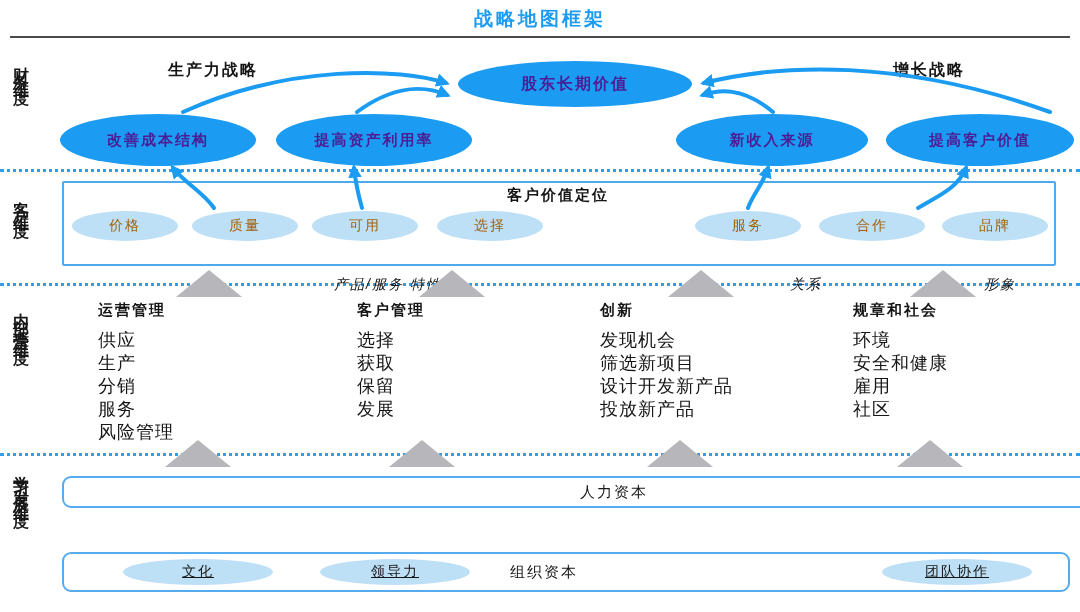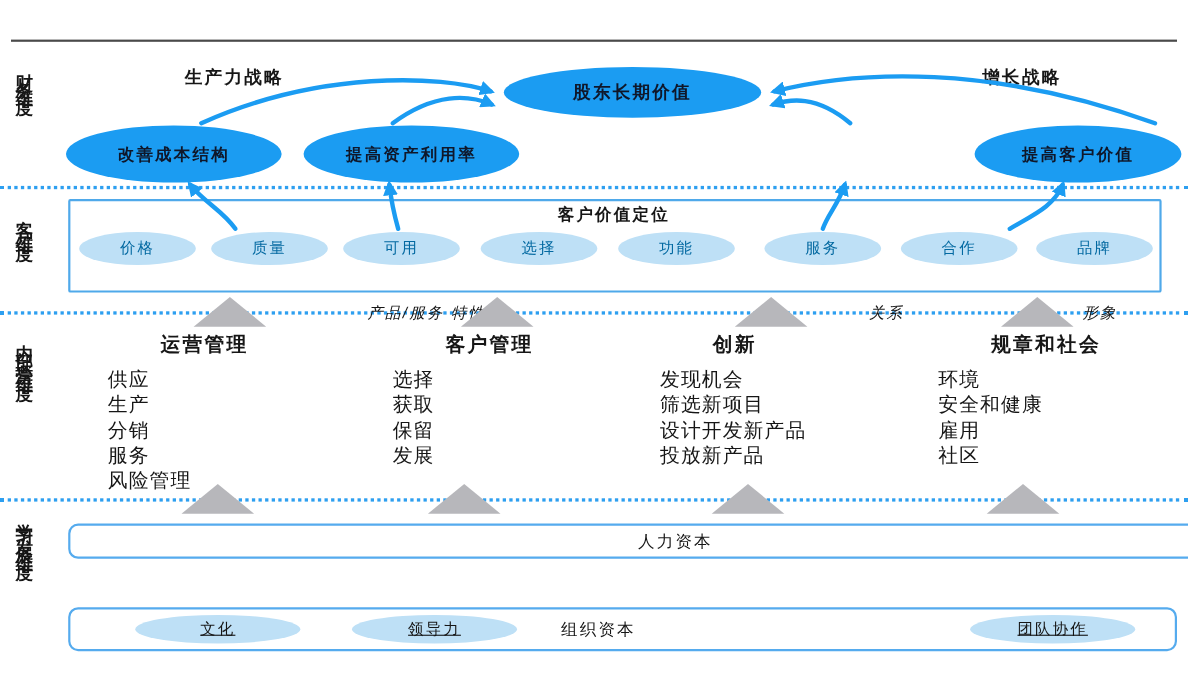--- a/index.html
+++ b/index.html
@@ -6,71 +6,72 @@
   .canvas{position:relative;width:1080px;height:612px;background:#fff;overflow:hidden;
           font-family:"Liberation Sans",sans-serif;color:#161616;}
   .abs{position:absolute;}
   .title{top:6px;left:0;width:1080px;text-align:center;font-size:19px;font-weight:bold;
          letter-spacing:3px;color:#1b9cf2;}
   .toprule{top:36px;left:10px;width:1060px;border-top:2px solid #4a4a4a;}
   .dotline{left:0;width:1080px;border-top:3px dotted #2d9ff0;}
   .dimlabel{writing-mode:vertical-lr;text-orientation:upright;font-size:16px;font-weight:bold;
             letter-spacing:7px;left:12px;line-height:18px;}
   .stratlabel{font-size:16px;font-weight:bold;letter-spacing:2px;}
-  .bubble{background:#1b9cf2;color:#0f172a;border-radius:50%;display:flex;align-items:center;
+  .bubble{background:#1b9cf2;color:#4c1d95;border-radius:50%;display:flex;align-items:center;
           justify-content:center;font-weight:bold;font-size:15px;letter-spacing:2px;}
-  .attr{background:#bee0f6;color:#0369a1;border-radius:50%;display:flex;align-items:center;
+  .attr{background:#bee0f6;color:#a16207;border-radius:50%;display:flex;align-items:center;
         justify-content:center;font-size:14px;letter-spacing:2px;height:30px;width:106px;top:211px;}
   .custbox{left:62px;top:181px;width:990px;height:81px;border:2px solid #4fa9ea;border-radius:2px;}
   .boxtitle{top:186px;left:62px;width:992px;text-align:center;font-weight:bold;font-size:15px;letter-spacing:2px;}
   .grouplabel{top:243px;font-size:14px;font-style:italic;letter-spacing:2px;text-align:center;margin-top:33px;}
   .col{top:301px;}
-  .colheader{font-size:18px;font-weight:bold;letter-spacing:2px;margin-bottom:9px;margin-left:48px;}
+  .colheader{font-size:15px;font-weight:bold;letter-spacing:2px;margin-bottom:9px;}
   .colitem{font-size:18px;letter-spacing:1px;line-height:23px;}
   .tri{width:0;height:0;border-left:33px solid transparent;border-right:33px solid transparent;
        border-bottom:27px solid #b7b7bb;}
   .bar{left:62px;width:1004px;border:2px solid #55abee;border-radius:9px;background:#fff;
        display:flex;align-items:center;justify-content:center;font-size:15px;letter-spacing:2px;}
   .orgell{position:absolute;top:5px;height:26px;width:150px;background:#bee0f6;border-radius:50%;
           display:flex;align-items:center;justify-content:center;font-size:14px;letter-spacing:2px;text-decoration:underline;}
   .orgtext{position:absolute;top:9px;width:160px;text-align:center;font-size:15px;letter-spacing:2px;}
   svg.arrows{position:absolute;inset:0;pointer-events:none;}
 </style>
 </head>
 <body>
 
 <div class="canvas">
 
+  <div class="abs title">战略地图框架</div>
   <div class="abs toprule"></div>
 
   <div class="abs dotline" style="top:169px;"></div>
   <div class="abs dotline" style="top:283px;"></div>
   <div class="abs dotline" style="top:453px;"></div>
 
   <div class="abs dimlabel" style="top:54px;">财务维度</div>
   <div class="abs dimlabel" style="top:187px;">客户维度</div>
   <div class="abs dimlabel" style="top:300px;">内部运营维度</div>
   <div class="abs dimlabel" style="top:463px;">学习发展维度</div>
 
   <div class="abs stratlabel" style="left:168px;top:60px;">生产力战略</div>
   <div class="abs stratlabel" style="left:893px;top:60px;">增长战略</div>
 
   <div class="abs bubble" style="left:458px;top:61px;width:234px;height:46px;font-size:16px;">股东长期价值</div>
   <div class="abs bubble" style="left:60px;top:114px;width:196px;height:52px;">改善成本结构</div>
   <div class="abs bubble" style="left:276px;top:114px;width:196px;height:52px;">提高资产利用率</div>
+  <div class="abs bubble" style="left:676px;top:114px;width:192px;height:52px;">新收入来源</div>
   <div class="abs bubble" style="left:886px;top:114px;width:188px;height:52px;">提高客户价值</div>
 
   <div class="abs custbox"></div>
   <div class="abs boxtitle">客户价值定位</div>
 
   <div class="abs attr" style="left:72px;">价格</div>
   <div class="abs attr" style="left:192px;">质量</div>
   <div class="abs attr" style="left:312px;">可用</div>
   <div class="abs attr" style="left:437px;">选择</div>
-  <div class="abs attr" style="left:562px;">功能</div>
   <div class="abs attr" style="left:695px;">服务</div>
   <div class="abs attr" style="left:819px;">合作</div>
   <div class="abs attr" style="left:942px;">品牌</div>
 
   <div class="abs grouplabel" style="left:288px;width:200px;">产品/服务 特性</div>
   <div class="abs grouplabel" style="left:766px;width:80px;">关系</div>
   <div class="abs grouplabel" style="left:960px;width:80px;">形象</div>
 
   <div class="abs tri" style="left:176px;top:270px;"></div>
   <div class="abs tri" style="left:419px;top:270px;"></div>

